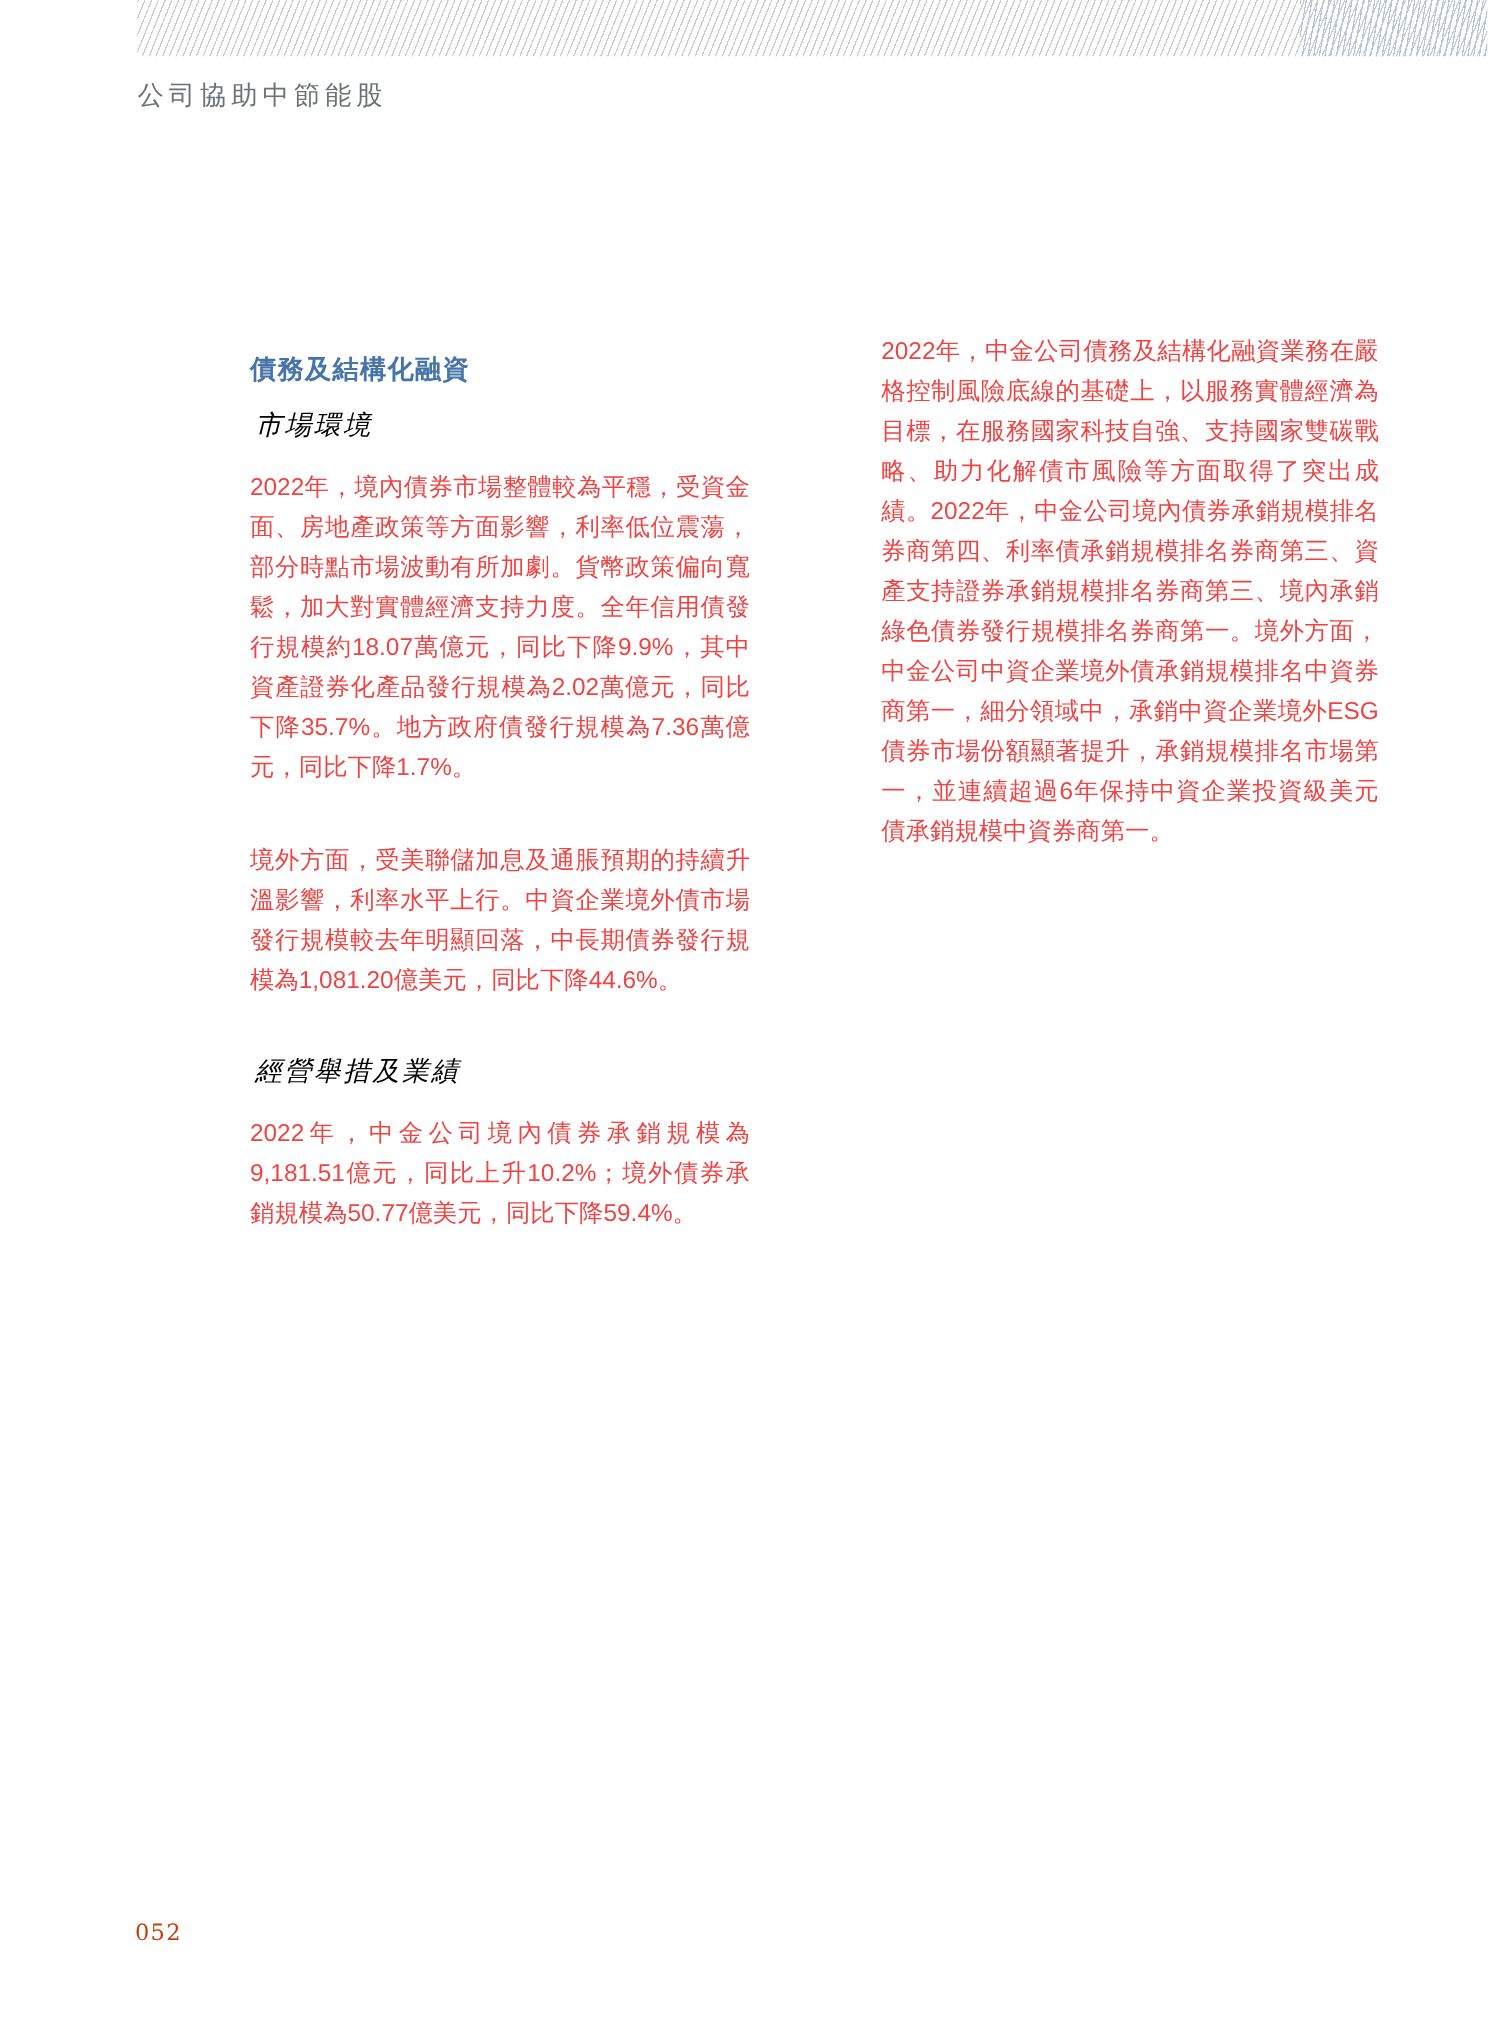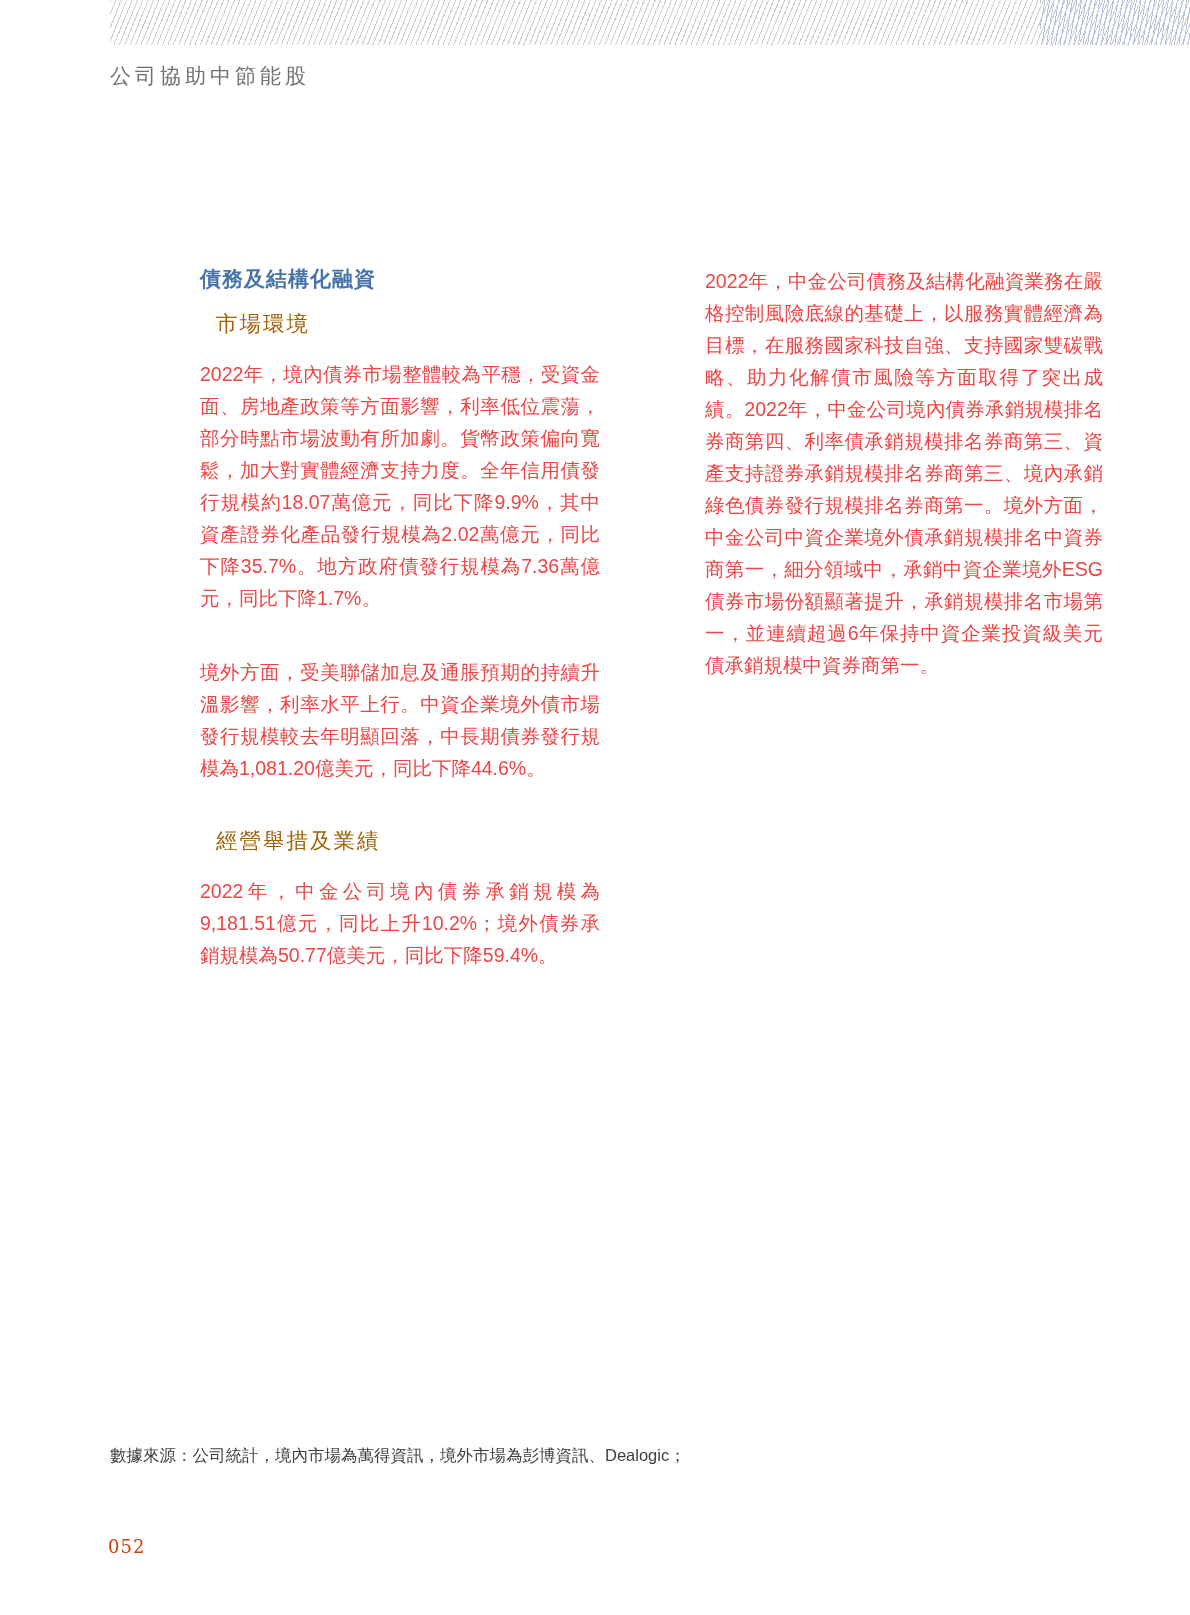--- a/index.html
+++ b/index.html
@@ -26,27 +26,27 @@
   
   .col{position:absolute;top:265px;width:400px;}
   .col-left{left:200px;}
   .col-right{left:705px;width:398px;}
   .col p{
     margin:0 0 42px 0;font-size:19.5px;line-height:32px;
     text-align:justify;color:#ef4444;font-weight:400;
   }
   .col p:last-child{margin-bottom:0;}
   h3.sec{
-    margin:0 0 16px 0;font-size:21px;font-weight:700;color:#4673a8;
+    margin:16px 0 16px 0;font-size:21px;font-weight:700;color:#4673a8;
     letter-spacing:1px;
   }
   h4.sub{
-    margin:0 0 20px 16px;font-size:21.5px;font-weight:400;
+    margin:0 0 20px 4px;font-size:21.5px;font-weight:400;
     font-family:"Liberation Serif","DejaVu Serif",serif;
-    color:#a16207;letter-spacing:2px;
+    font-style:italic;color:#000000;letter-spacing:2px;
   }
   h4.sub.later{margin-top:24px;}
   
   .footnotes{position:absolute;left:110px;top:1444px;width:980px;
     font-size:16.5px;line-height:23px;color:#3c3f42;}
   .footnotes .fn-line{margin:0 0 15px 0;}
   .footnotes .note-prefix{
     font-family:"Liberation Serif","DejaVu Serif",serif;
     font-style:italic;
   }
@@ -73,16 +73,15 @@
   <p>境外方面，受美聯儲加息及通脹預期的持續升溫影響，利率水平上行。中資企業境外債市場發行規模較去年明顯回落，中長期債券發行規模為1,081.20億美元，同比下降44.6%。</p>
   <h4 class="sub later">經營舉措及業績</h4>
   <p>2022年，中金公司境內債券承銷規模為9,181.51億元，同比上升10.2%；境外債券承銷規模為50.77億美元，同比下降59.4%。</p>
 </div>
 
 <div class="col col-right">
   <p>2022年，中金公司債務及結構化融資業務在嚴格控制風險底線的基礎上，以服務實體經濟為目標，在服務國家科技自強、支持國家雙碳戰略、助力化解債市風險等方面取得了突出成績。2022年，中金公司境內債券承銷規模排名券商第四、利率債承銷規模排名券商第三、資產支持證券承銷規模排名券商第三、境內承銷綠色債券發行規模排名券商第一。境外方面，中金公司中資企業境外債承銷規模排名中資券商第一，細分領域中，承銷中資企業境外ESG債券市場份額顯著提升，承銷規模排名市場第一，並連續超過6年保持中資企業投資級美元債承銷規模中資券商第一。</p>
 </div>
 
 <div class="footnotes">
-  <p class="fn-line">數據來源：公司統計，境內市場為萬得資訊，境外市場為彭博資訊、Dealogic；</p>
 </div>
 
 <div class="page-number">052</div>
 
 </body></html>

